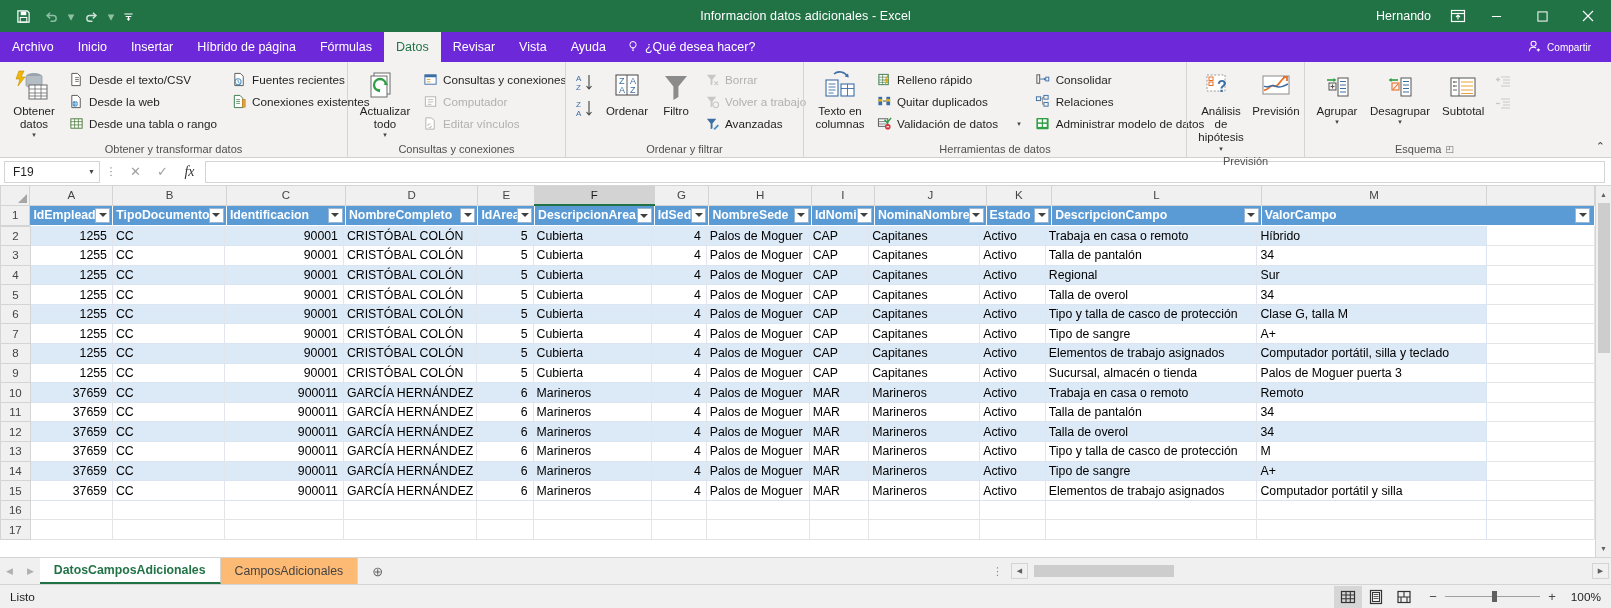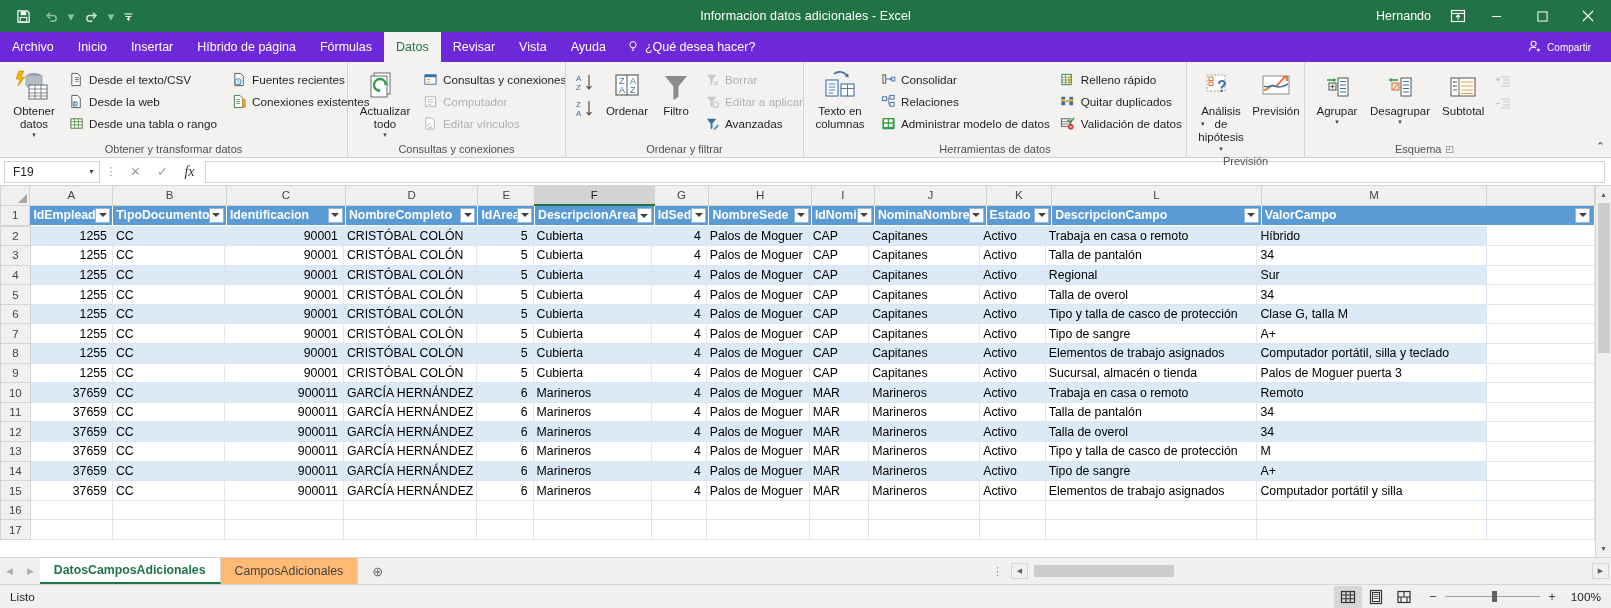--- a/index.html
+++ b/index.html
@@ -475,21 +475,21 @@
               </span>
             <span>Borrar</span>
           </div>
           <div class="small-btn disabled">
             <span class="si">
                 <svg width="15" height="15" viewBox="0 0 16 16">
                   <path d="M2 3h10l-4 5v5l-2 1V8z" fill="#c9c7c5"></path>
                   <circle cx="11.5" cy="11.5" r="3" fill="none" stroke="#c9c7c5" stroke-width="1.2"></circle>
                 </svg>
               </span>
-            <span>Editar a aplicar</span>
+            <span>Volver a trabajo</span>
           </div>
           <div class="small-btn">
             <span class="si">
                 <svg width="15" height="15" viewBox="0 0 16 16">
                   <path d="M2 3h10l-4 5v5l-2 1V8z" fill="#3b6ea5"></path>
                   <path d="M9 13.5l4.5-4.5 1.4 1.4L10.4 15z" fill="#4a90c4"></path>
                 </svg>
               </span>
             <span>Avanzadas</span>
           </div>
@@ -507,20 +507,57 @@
               <path d="M28 2.5l.8 4-4-1z" fill="#3b6ea5"></path>
               <rect x="6" y="9" width="12" height="16" fill="#fff" stroke="#3b6ea5" stroke-width="1.1"></rect>
               <path d="M8.5 13h7M8.5 16h7M8.5 19h7M8.5 22h5" stroke="#3b6ea5" stroke-width=".9"></path>
               <rect x="21" y="13" width="13" height="12" fill="#fff" stroke="#3b6ea5" stroke-width="1.1"></rect>
               <path d="M21 17.5h13M27.5 13v12" stroke="#3b6ea5" stroke-width=".9"></path>
             </svg>
           </div>
           <div class="bl">Texto en
 columnas</div>
         </div>
+        <div class="small-col">
+          <div class="small-btn">
+            <span class="si">
+                <svg width="15" height="15" viewBox="0 0 16 16">
+                  <rect x="2" y="2.5" width="10" height="11" fill="#fff" stroke="#3a7a4a" stroke-width="1"></rect>
+                  <path d="M2 5.5h10M2 8.5h10M2 11h10M6 2.5v11" stroke="#3a7a4a" stroke-width=".7"></path>
+                  <path d="M12 3l-2.5 5H12l-3 5 1-4H8z" fill="#f2b705" stroke="#c08c00" stroke-width=".5"></path>
+                </svg>
+              </span>
+            <span>Relleno rápido</span>
+          </div>
+          <div class="small-btn">
+            <span class="si">
+                <svg width="15" height="15" viewBox="0 0 16 16">
+                  <rect x="1.5" y="3" width="4" height="9" fill="#3b6ea5"></rect>
+                  <rect x="1.5" y="5.5" width="4" height="2.5" fill="#f2b705"></rect>
+                  <rect x="10" y="3" width="4" height="9" fill="#3b6ea5"></rect>
+                  <rect x="10" y="5.5" width="4" height="2.5" fill="#f2b705"></rect>
+                  <path d="M6.5 7.5h3" stroke="#444" stroke-width="1"></path>
+                </svg>
+              </span>
+            <span>Quitar duplicados</span>
+          </div>
+          <div class="small-btn">
+            <span class="si">
+                <svg width="15" height="15" viewBox="0 0 16 16">
+                  <rect x="1.5" y="3" width="10" height="8" fill="#fff" stroke="#555" stroke-width="1"></rect>
+                  <path d="M1.5 6h10M1.5 8.5h10" stroke="#555" stroke-width=".8"></path>
+                  <path d="M8 4l3 3 4-5" stroke="#2f9e44" stroke-width="1.6" fill="none"></path>
+                  <circle cx="11.5" cy="11.5" r="3" fill="#d13438"></circle>
+                  <path d="M10 11.5h3" stroke="#fff" stroke-width="1.2"></path>
+                </svg>
+              </span>
+            <span>Validación de datos</span>
+            <span class="caret" style="margin-left:14px;">▾</span>
+          </div>
+        </div>
         <div class="small-col" style="margin-left:4px;">
           <div class="small-btn">
             <span class="si">
                 <svg width="15" height="15" viewBox="0 0 16 16">
                   <rect x="2" y="3" width="3" height="9" fill="none" stroke="#555" stroke-width="1"></rect>
                   <path d="M5.5 7.5h5" stroke="#3b6ea5" stroke-width="1"></path>
                   <path d="M9.5 5.8l2 1.7-2 1.7z" fill="#3b6ea5"></path>
                   <rect x="11.5" y="5.5" width="3.2" height="4" fill="none" stroke="#3b6ea5" stroke-width="1"></rect>
                 </svg>
               </span>
@@ -541,57 +578,20 @@
             <span class="si">
                 <svg width="15" height="15" viewBox="0 0 16 16">
                   <rect x="1.5" y="2" width="13" height="12" rx="1" fill="#2f9e44"></rect>
                   <rect x="3.2" y="3.6" width="4" height="3.2" fill="#fff"></rect>
                   <rect x="8.5" y="3.6" width="4" height="3.2" fill="#fff"></rect>
                   <rect x="3.2" y="8.4" width="4" height="3.2" fill="#fff"></rect>
                   <rect x="8.5" y="8.4" width="4" height="3.2" fill="#fff"></rect>
                 </svg>
               </span>
             <span>Administrar modelo de datos</span>
-          </div>
-        </div>
-        <div class="small-col">
-          <div class="small-btn">
-            <span class="si">
-                <svg width="15" height="15" viewBox="0 0 16 16">
-                  <rect x="2" y="2.5" width="10" height="11" fill="#fff" stroke="#3a7a4a" stroke-width="1"></rect>
-                  <path d="M2 5.5h10M2 8.5h10M2 11h10M6 2.5v11" stroke="#3a7a4a" stroke-width=".7"></path>
-                  <path d="M12 3l-2.5 5H12l-3 5 1-4H8z" fill="#f2b705" stroke="#c08c00" stroke-width=".5"></path>
-                </svg>
-              </span>
-            <span>Relleno rápido</span>
-          </div>
-          <div class="small-btn">
-            <span class="si">
-                <svg width="15" height="15" viewBox="0 0 16 16">
-                  <rect x="1.5" y="3" width="4" height="9" fill="#3b6ea5"></rect>
-                  <rect x="1.5" y="5.5" width="4" height="2.5" fill="#f2b705"></rect>
-                  <rect x="10" y="3" width="4" height="9" fill="#3b6ea5"></rect>
-                  <rect x="10" y="5.5" width="4" height="2.5" fill="#f2b705"></rect>
-                  <path d="M6.5 7.5h3" stroke="#444" stroke-width="1"></path>
-                </svg>
-              </span>
-            <span>Quitar duplicados</span>
-          </div>
-          <div class="small-btn">
-            <span class="si">
-                <svg width="15" height="15" viewBox="0 0 16 16">
-                  <rect x="1.5" y="3" width="10" height="8" fill="#fff" stroke="#555" stroke-width="1"></rect>
-                  <path d="M1.5 6h10M1.5 8.5h10" stroke="#555" stroke-width=".8"></path>
-                  <path d="M8 4l3 3 4-5" stroke="#2f9e44" stroke-width="1.6" fill="none"></path>
-                  <circle cx="11.5" cy="11.5" r="3" fill="#d13438"></circle>
-                  <path d="M10 11.5h3" stroke="#fff" stroke-width="1.2"></path>
-                </svg>
-              </span>
-            <span>Validación de datos</span>
-            <span class="caret" style="margin-left:14px;">▾</span>
           </div>
         </div>
       </div>
       <div class="rg-label">Herramientas de datos</div>
     </div>
 
     <div class="rgroup" style="width:118px;">
       <div class="rg-body">
         <div class="big-btn" style="min-width:58px;">
           <div class="bi">

